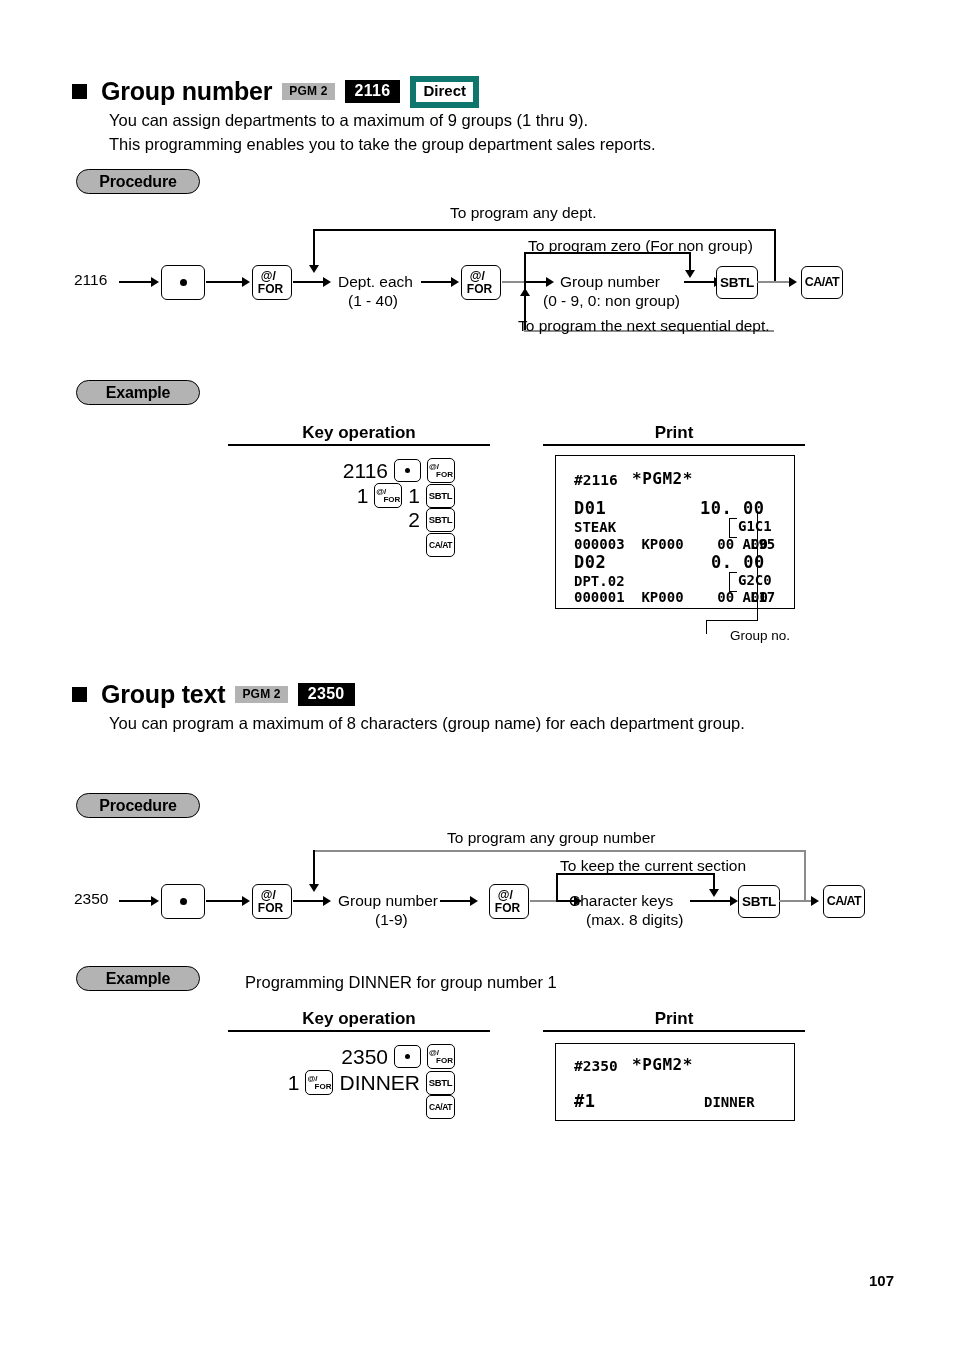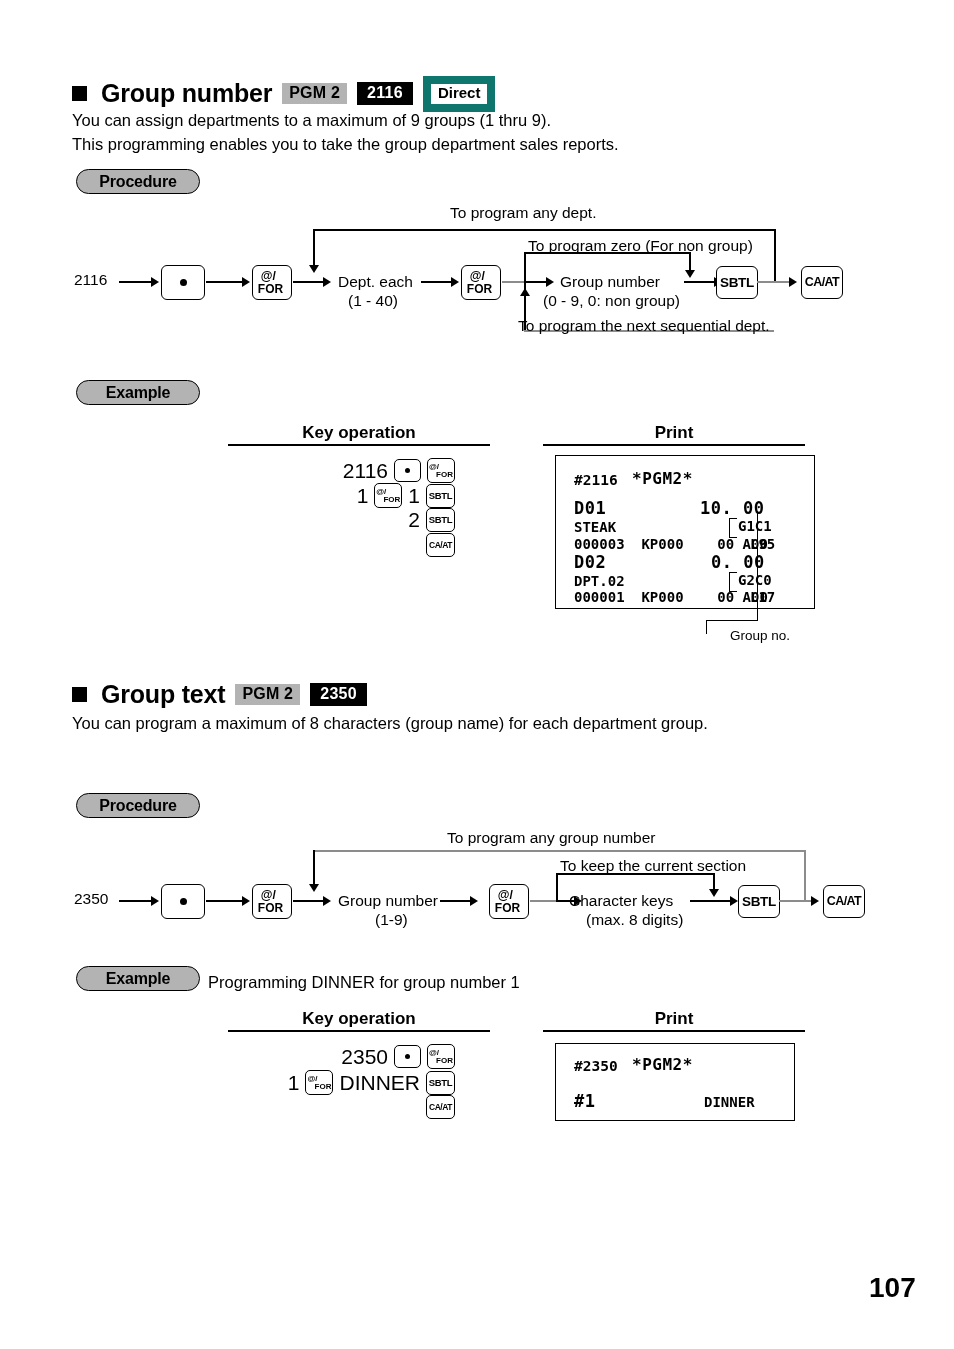--- a/index.html
+++ b/index.html
@@ -37,51 +37,52 @@
     margin-right: 4px;
   }
   .sec-title {
     font-size: 25px;
     font-weight: bold;
     letter-spacing: -0.2px;
   }
   .badge-pgm {
     background: #b3b3b3;
     color: #000;
-    font-size: 16px;
+    font-size: 12px;
     font-weight: bold;
     padding: 2px 7px 3px 7px;
     line-height: 1;
     letter-spacing: 0.2px;
   }
   .badge-code {
     background: #000;
     color: #fff;
     font-size: 16px;
     font-weight: bold;
     padding: 3px 10px 4px 10px;
     line-height: 1;
     letter-spacing: 0.3px;
   }
   .badge-direct {
     background: #fff;
     color: #000;
-    border: 8px solid #0f766e;
+    border: 6px solid #0f766e;
     font-size: 15px;
     font-weight: bold;
     padding: 1px 7px 2px 7px;
     line-height: 1.1;
   }
 
   
   .para {
     position: absolute;
     font-size: 16.5px;
     line-height: 24px;
     color: #000;
+    margin-left: 37px;
   }
 
   
   .pill {
     position: absolute;
     background: #b3b3b3;
     border: 1.5px solid #000;
     border-radius: 13px;
     height: 23px;
     width: 122px;
@@ -235,21 +236,21 @@
   .callout-line-v { position:absolute; width:1.4px; background:#000; }
   .callout-line-h { position:absolute; height:1.4px; background:#000; }
   .callout-text {
     position: absolute;
     font-size: 13.5px;
     white-space: nowrap;
   }
 
   .page-num {
     position: absolute;
-    font-size: 28px;
+    font-size: 15px;
     font-weight: bold;
   }
 </style>
 </head>
 <body>
 
 <div class="page">
 
   <div class="sec-head" style="left:72px; top:76px;">
     <span class="sq-bullet"></span>
@@ -360,21 +361,21 @@
 
   <div class="keyop-row" style="left:280px; top:508px; width:175px;">
     <span class="keyop-num">2</span>
     <span class="kbtn sbtl">SBTL</span>
   </div>
 
   <div class="keyop-row" style="left:280px; top:533px; width:175px;">
     <span class="kbtn caat">CA/AT</span>
   </div>
 
-  <div class="receipt" style="left:555px; top:455px; width:238px; height:152px;padding-left:20px;">
+  <div class="receipt" style="left:555px; top:455px; width:238px; height:152px;">
     <div class="rline r-head" style="left:18px; top:16px;">#2116</div>
     <div class="rline r-pgm" style="left:76px; top:13px;">*PGM2*</div>
 
     <div class="rline r-big" style="left:18px; top:42px;">D01</div>
     <div class="rline r-big" style="left:144px; top:42px;">10. 00</div>
 
     <div class="rline r-small" style="left:18px; top:63px;">STEAK</div>
     <div class="rline r-small" style="left:182px; top:62px;">G1C1</div>
 
     <div class="rline r-small" style="left:18px; top:80px;">000003  KP000    00 A00</div>

